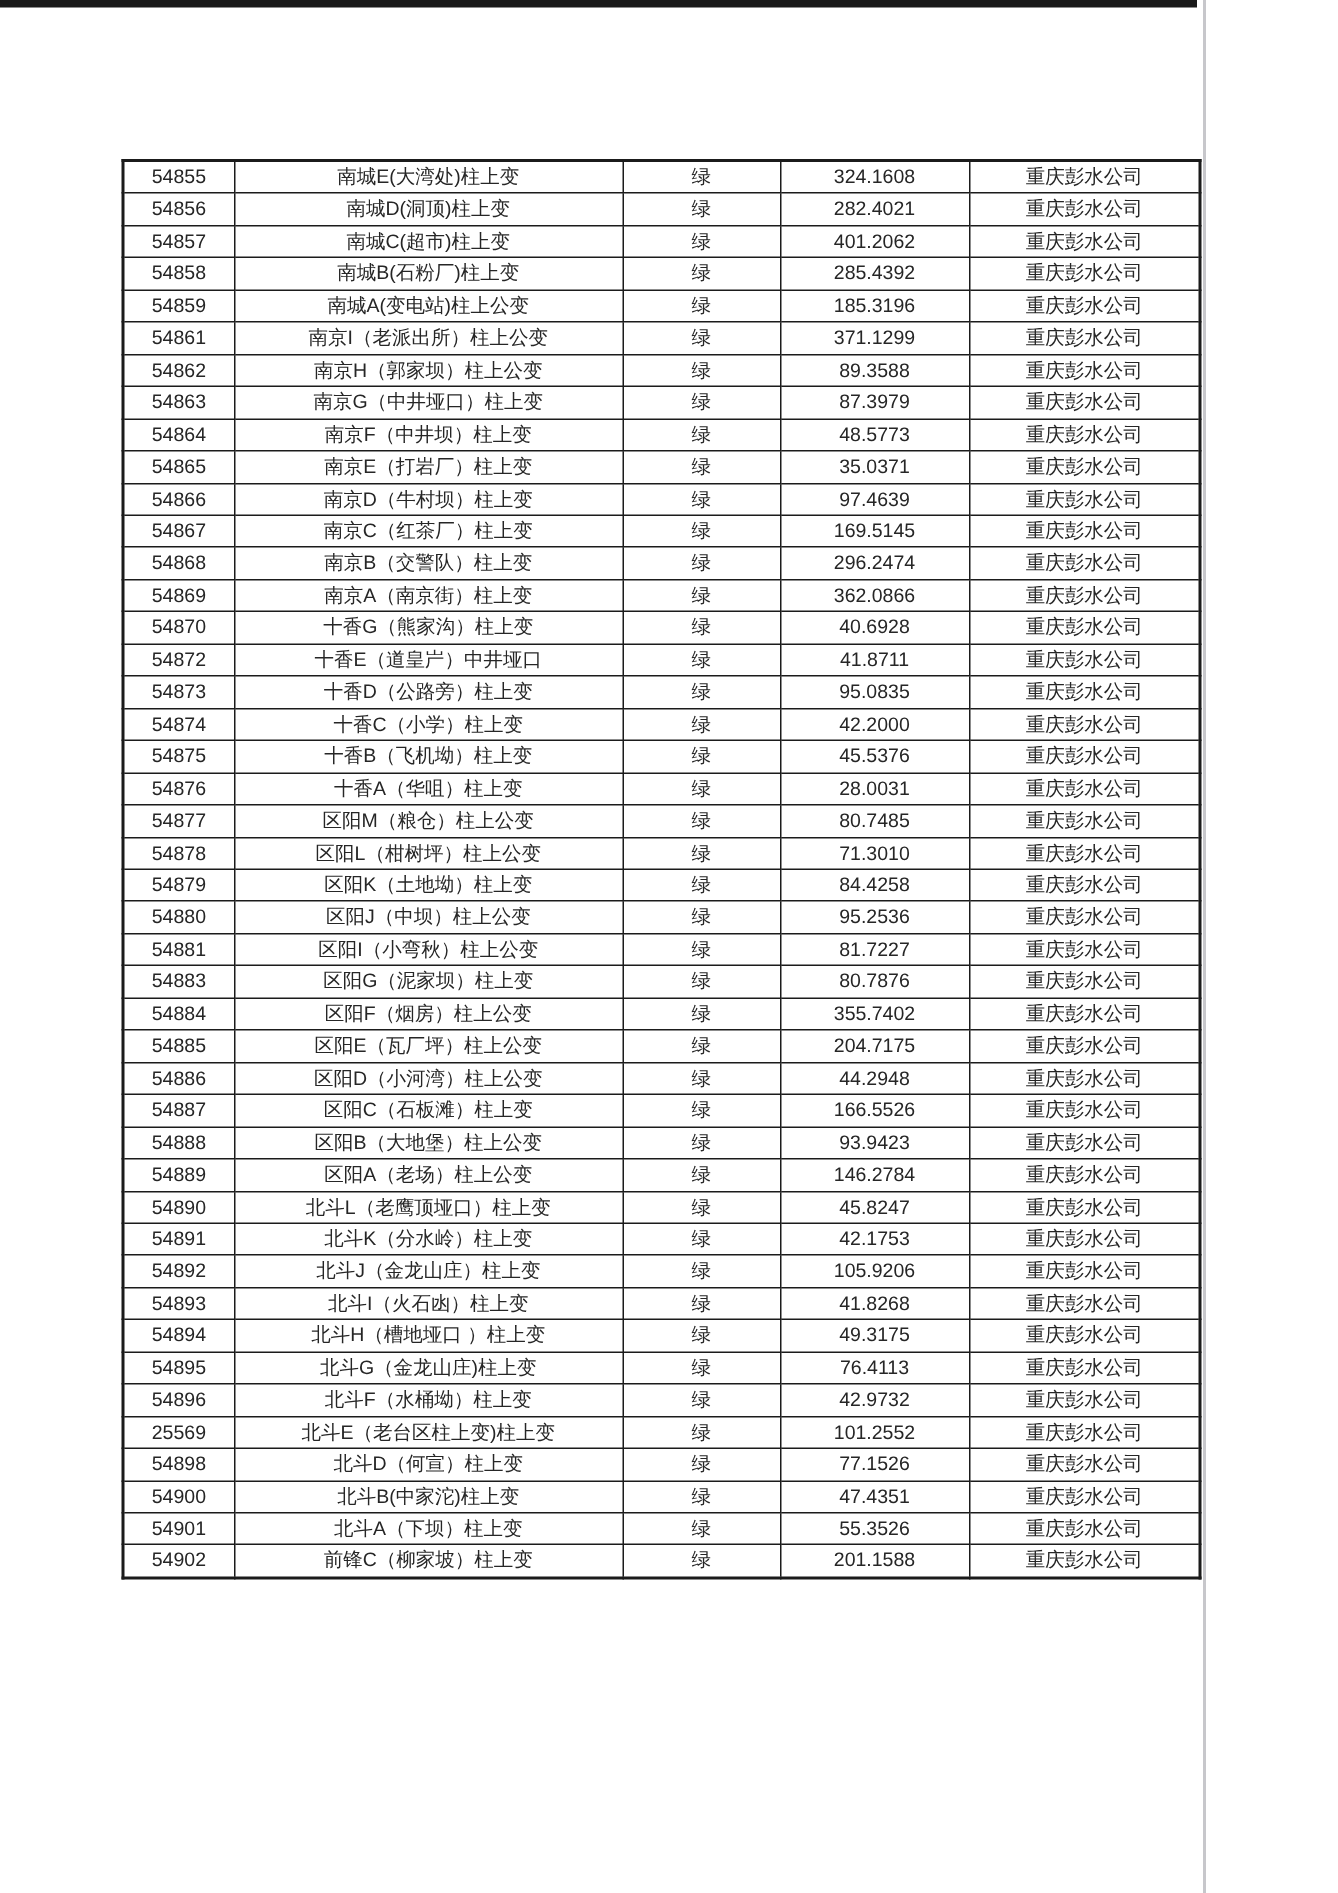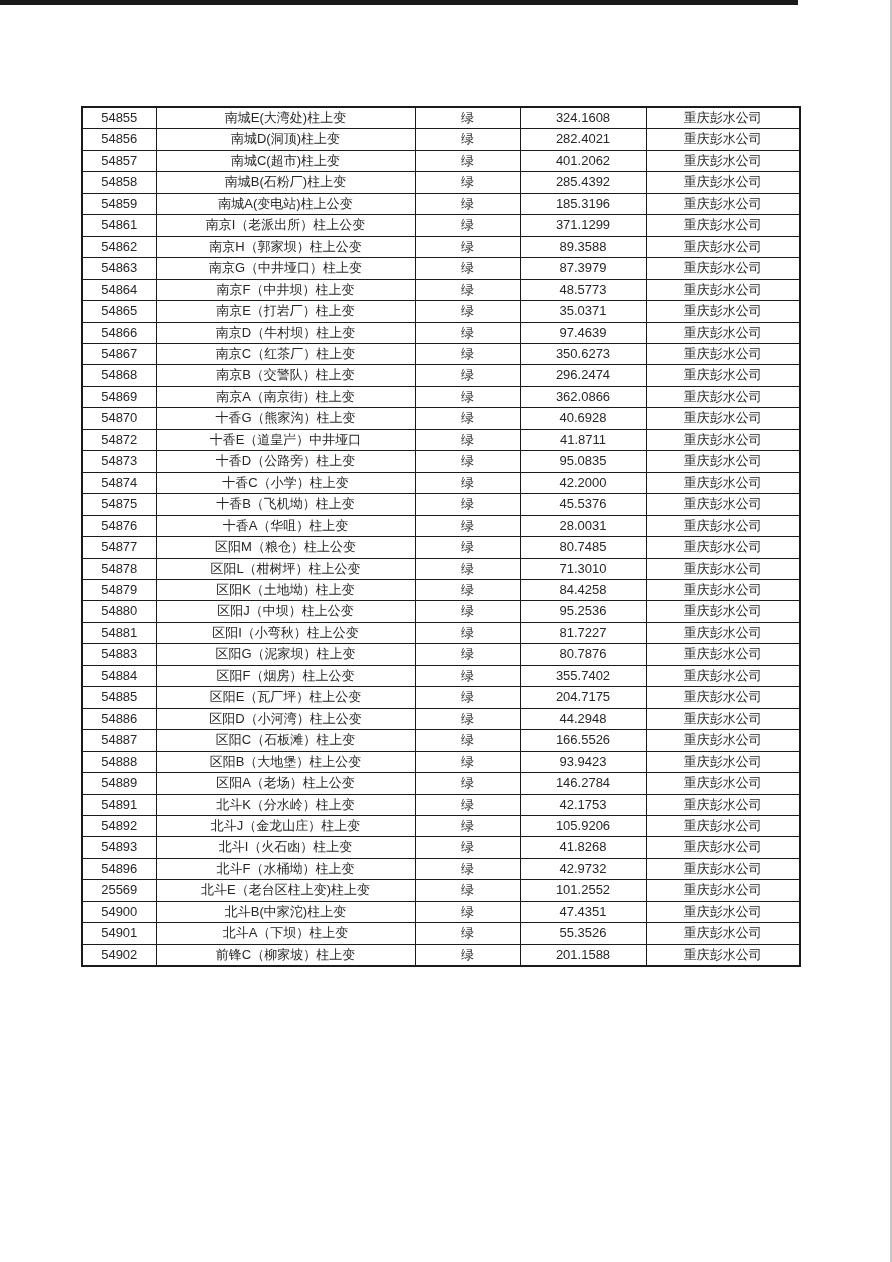--- a/index.html
+++ b/index.html
@@ -5,21 +5,21 @@
   html, body {
     margin: 0;
     padding: 0;
     background: #ffffff;
     width: 892px;
     height: 1262px;
     font-family: "Liberation Sans", "DejaVu Sans", sans-serif;
   }
   .page {
     position: relative;
-    width: 892px;
+    width: 804px;
     height: 1262px;
     background: #ffffff;
     overflow: hidden;
   }
   .topbar {
     position: absolute;
     left: 0;
     top: 0;
     width: 798px;
     height: 5px;
@@ -162,21 +162,21 @@
     <td>南京D（牛村坝）柱上变</td>
     <td>绿</td>
     <td>97.4639</td>
     <td>重庆彭水公司</td>
   </tr>
 
   <tr>
     <td>54867</td>
     <td>南京C（红茶厂）柱上变</td>
     <td>绿</td>
-    <td>350.6273</td>
+    <td>169.5145</td>
     <td>重庆彭水公司</td>
   </tr>
 
   <tr>
     <td>54868</td>
     <td>南京B（交警队）柱上变</td>
     <td>绿</td>
     <td>296.2474</td>
     <td>重庆彭水公司</td>
   </tr>
@@ -328,20 +328,27 @@
   </tr>
 
   <tr>
     <td>54889</td>
     <td>区阳A（老场）柱上公变</td>
     <td>绿</td>
     <td>146.2784</td>
     <td>重庆彭水公司</td>
   </tr>
 
+  <tr>
+    <td>54890</td>
+    <td>北斗L（老鹰顶垭口）柱上变</td>
+    <td>绿</td>
+    <td>45.8247</td>
+    <td>重庆彭水公司</td>
+  </tr>
 
   <tr>
     <td>54891</td>
     <td>北斗K（分水岭）柱上变</td>
     <td>绿</td>
     <td>42.1753</td>
     <td>重庆彭水公司</td>
   </tr>
 
   <tr>
@@ -353,38 +360,59 @@
   </tr>
 
   <tr>
     <td>54893</td>
     <td>北斗I（火石凼）柱上变</td>
     <td>绿</td>
     <td>41.8268</td>
     <td>重庆彭水公司</td>
   </tr>
 
-
+  <tr>
+    <td>54894</td>
+    <td>北斗H（槽地垭口 ）柱上变</td>
+    <td>绿</td>
+    <td>49.3175</td>
+    <td>重庆彭水公司</td>
+  </tr>
+
+  <tr>
+    <td>54895</td>
+    <td>北斗G（金龙山庄)柱上变</td>
+    <td>绿</td>
+    <td>76.4113</td>
+    <td>重庆彭水公司</td>
+  </tr>
 
   <tr>
     <td>54896</td>
     <td>北斗F（水桶坳）柱上变</td>
     <td>绿</td>
     <td>42.9732</td>
     <td>重庆彭水公司</td>
   </tr>
 
   <tr>
     <td>25569</td>
     <td>北斗E（老台区柱上变)柱上变</td>
     <td>绿</td>
     <td>101.2552</td>
     <td>重庆彭水公司</td>
   </tr>
 
+  <tr>
+    <td>54898</td>
+    <td>北斗D（何宣）柱上变</td>
+    <td>绿</td>
+    <td>77.1526</td>
+    <td>重庆彭水公司</td>
+  </tr>
 
 
   <tr>
     <td>54900</td>
     <td>北斗B(中家沱)柱上变</td>
     <td>绿</td>
     <td>47.4351</td>
     <td>重庆彭水公司</td>
   </tr>
 

